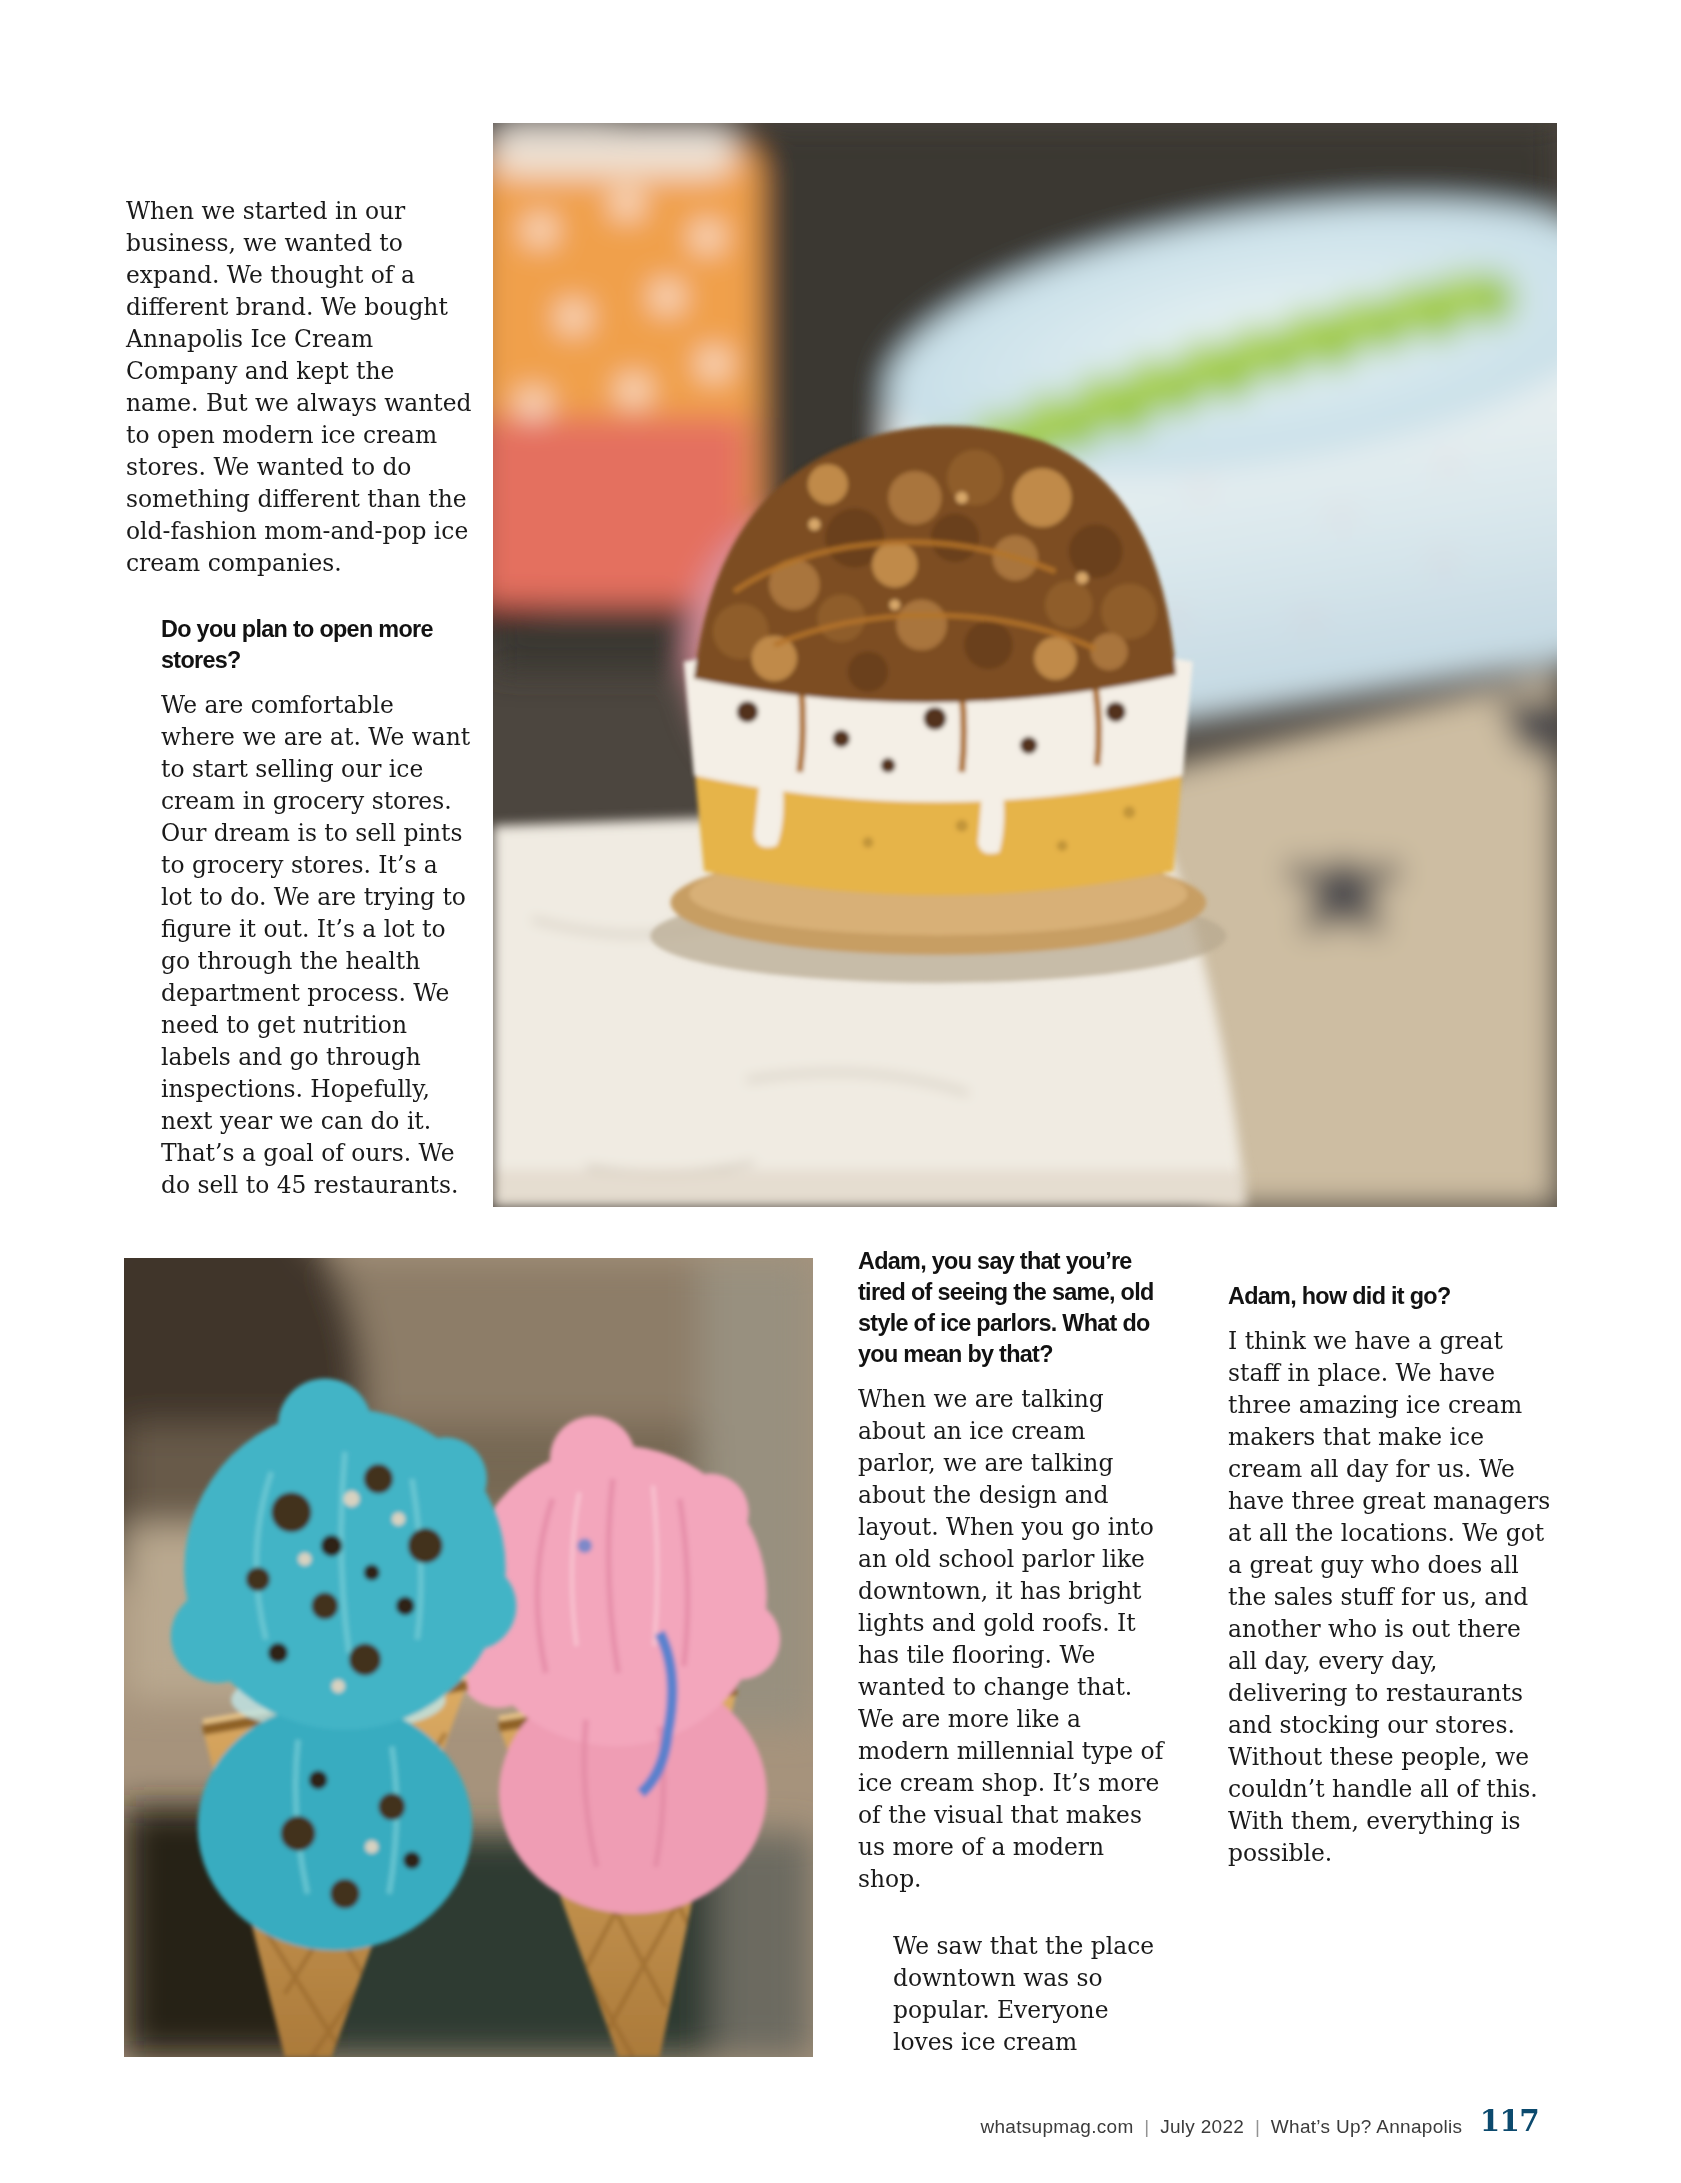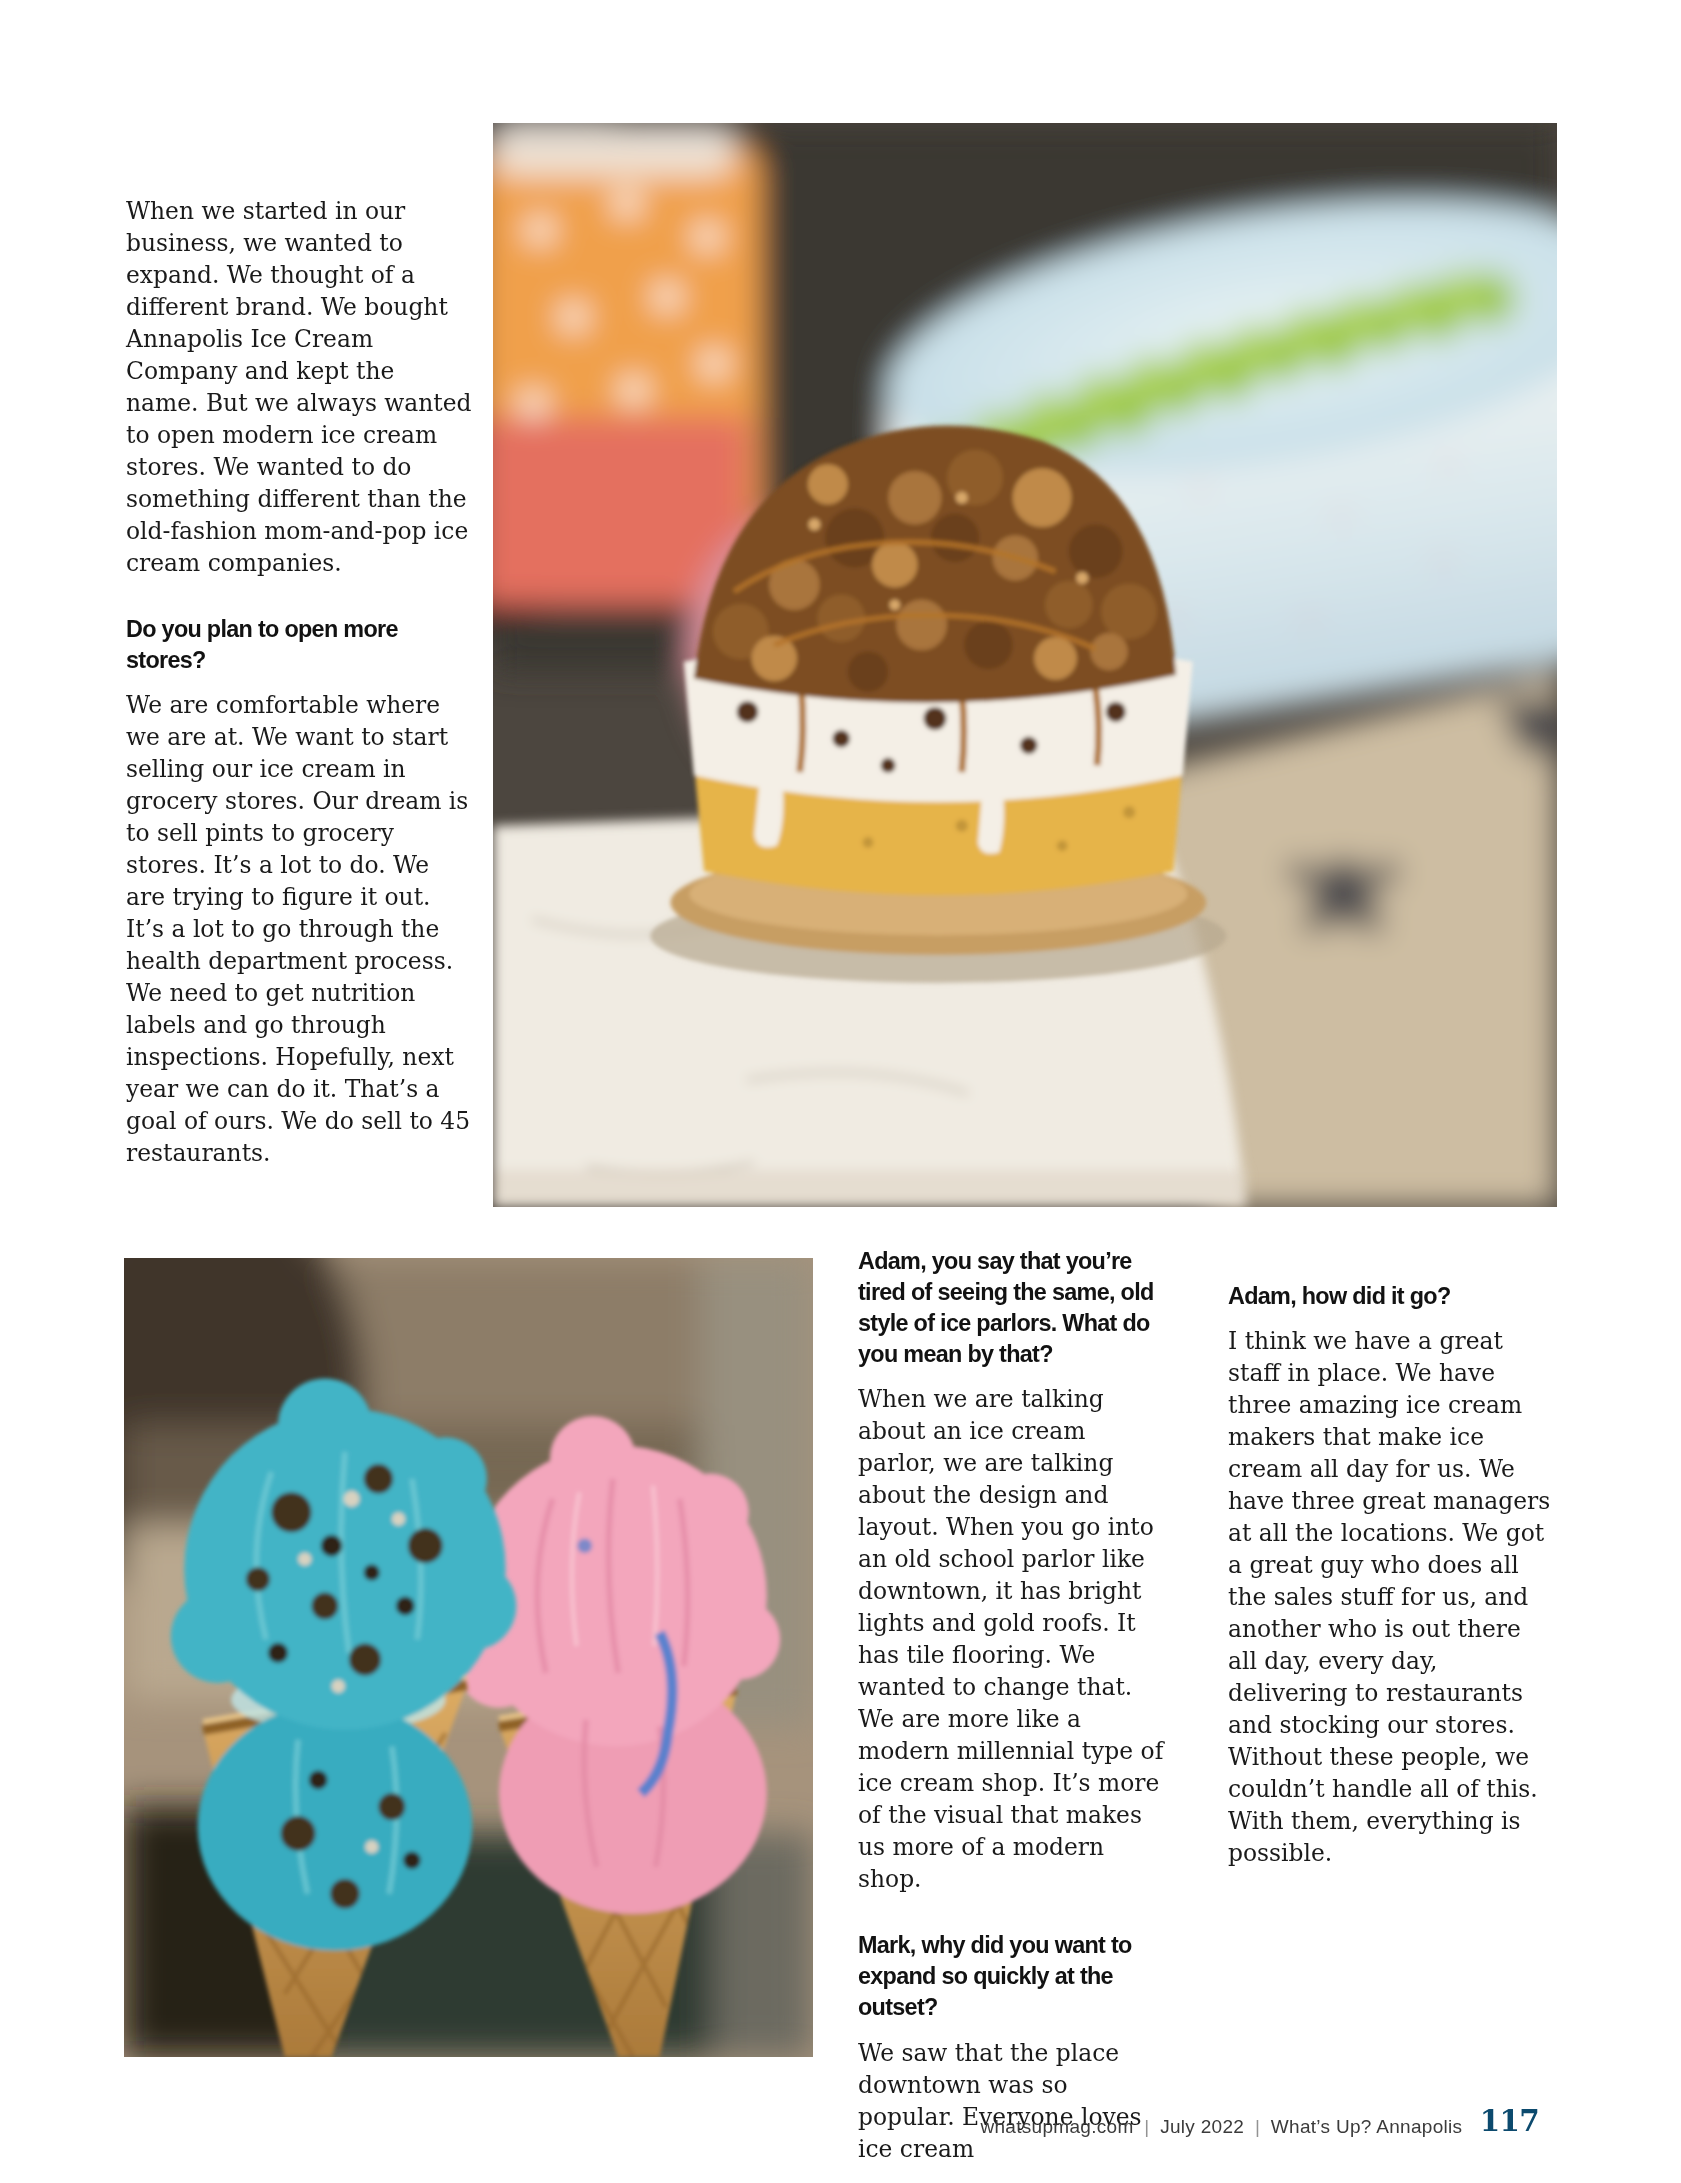--- a/index.html
+++ b/index.html
@@ -5,21 +5,21 @@
   html,body{margin:0;padding:0;background:#ffffff;}
   .page{position:relative;width:1681px;height:2183px;background:#ffffff;overflow:hidden;
         font-family:"DejaVu Serif",serif;color:#181818;}
   .col{position:absolute;}
   .qa-heading{font-family:"Liberation Sans",sans-serif;font-weight:700;
               font-size:23.4px;line-height:31px;letter-spacing:-0.7px;color:#121212;
               margin:0 0 13.4px 0;font-stretch:condensed;}
   .qa-body{font-family:"DejaVu Serif",serif;font-size:23.4px;line-height:32px;
            color:#1a1a1a;margin:0;}
   .section{margin:0;}
-  .section + .section{margin-top:35px;}
+  .section + .section{margin-top:35px;margin-left:35px;}
   .photo{position:absolute;overflow:hidden;background:#888;}
   .photo svg{display:block;width:100%;height:100%;}
   .page-footer{position:absolute;top:2103px;right:142px;display:flex;align-items:flex-end;gap:10.7px;
                font-family:"Liberation Sans",sans-serif;font-size:19px;color:#3b3b3b;letter-spacing:0.3px;}
   .page-footer .sep{opacity:.55;font-weight:300;}
   .page-footer .pagenum{font-family:"DejaVu Serif",serif;font-weight:700;font-size:29.4px;
                         color:#0c4a6e;margin-left:6.7px;letter-spacing:-0.7px;}
 </style>
 </head>
 <body>
@@ -328,21 +328,20 @@
       <p class="qa-body">We are comfortable where we are at. We want to start selling our ice cream in grocery stores. Our dream is to sell pints to grocery stores. It’s a lot to do. We are trying to figure it out. It’s a lot to go through the health department process. We need to get nutrition labels and go through inspections. Hopefully, next year we can do it. That’s a goal of ours. We do sell to 45 restaurants.</p>
     </div>
   </div>
 
   <div class="col" style="left:858px;top:1246px;width:308px;">
     <div class="section">
       <h3 class="qa-heading">Adam, you say that you’re tired of seeing the same, old style of ice parlors. What do you mean by that?</h3>
       <p class="qa-body">When we are talking about an ice cream parlor, we are talking about the design and layout. When you go into an old school parlor like downtown, it has bright lights and gold roofs. It has tile flooring. We wanted to change that. We are more like a modern millennial type of ice cream shop. It’s more of the visual that makes us more of a modern shop.</p>
     </div>
     <div class="section">
-      <h3 class="qa-heading">Mark, why did you want to expand so quickly at the outset?</h3>
       <p class="qa-body">We saw that the place downtown was so popular. Everyone loves ice cream</p>
     </div>
   </div>
 
   <div class="col" style="left:1228px;top:1246px;width:327px;">
     <div class="section" style="margin-top:35px;">
       <h3 class="qa-heading">Adam, how did it go?</h3>
       <p class="qa-body">I think we have a great staff in place. We have three amazing ice cream makers that make ice cream all day for us. We have three great managers at all the locations. We got a great guy who does all the sales stuff for us, and another who is out there all day, every day, delivering to restaurants and stocking our stores. Without these people, we couldn’t handle all of this. With them, everything is possible.</p>
     </div>
   </div>

